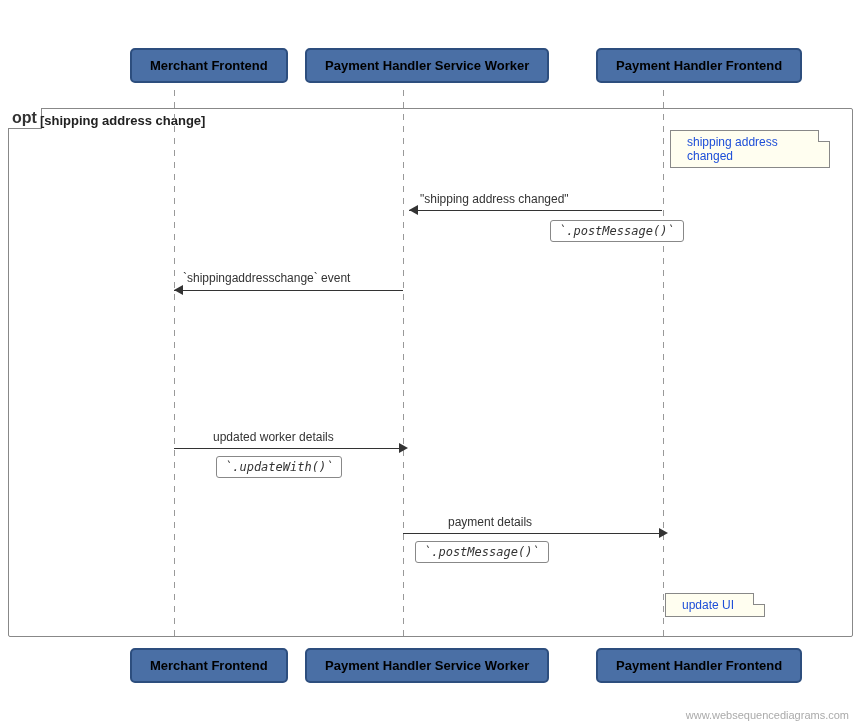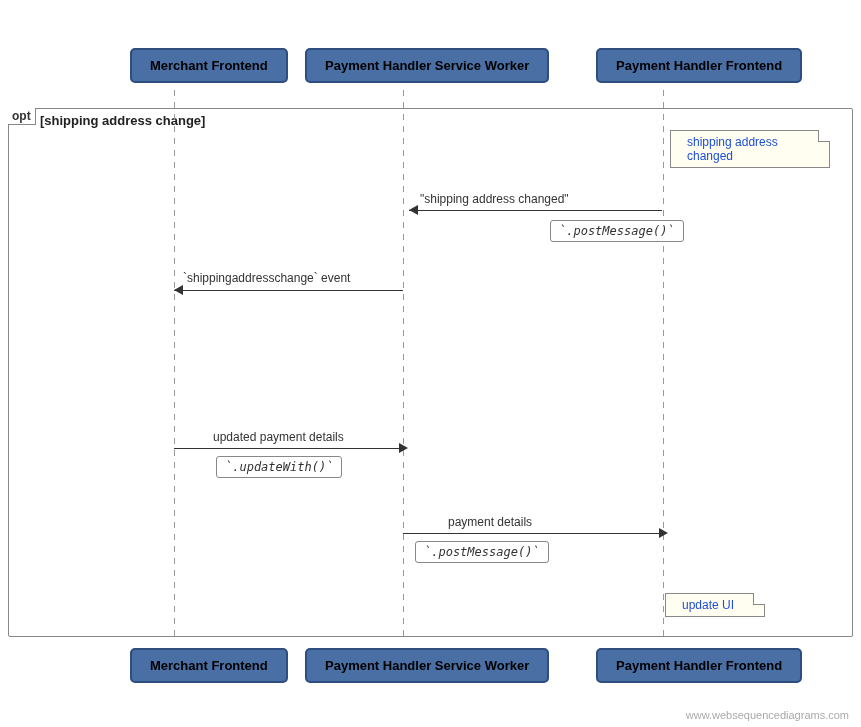--- a/index.html
+++ b/index.html
@@ -72,21 +72,21 @@
       bottom: 90px;
       border: 1.5px solid #888;
       border-radius: 2px;
     }
 
     .opt-label {
       position: absolute;
       top: 108px;
       left: 8px;
       background: #fff;
-      font-size: 12px;
+      font-size: 16px;
       font-weight: bold;
       color: #333;
       padding: 1px 4px;
       border-right: 1.5px solid #888;
       border-bottom: 1.5px solid #888;
     }
 
     .opt-condition {
       position: absolute;
       top: 113px;
@@ -189,21 +189,21 @@
   <div style="position:absolute; top:205px; left:409px; width:0; height:0; border-top:5px solid transparent; border-bottom:5px solid transparent; border-right:9px solid #333;"></div>
 
   <div class="code-box" style="top: 220px; left: 550px;">`.postMessage()`</div>
 
   <div class="arrow-label" style="top: 271px; left: 183px;">`shippingaddresschange` event</div>
   <div style="position:absolute; top:290px; left:174px; width:229px; height:1px; background:#333;"></div>
   <div style="position:absolute; top:285px; left:174px; width:0; height:0; border-top:5px solid transparent; border-bottom:5px solid transparent; border-right:9px solid #333;"></div>
 
 
 
-  <div class="arrow-label" style="top: 430px; left: 213px;">updated payment details</div>
+  <div class="arrow-label" style="top: 430px; left: 213px;">updated worker details</div>
   <div style="position:absolute; top:448px; left:174px; width:229px; height:1px; background:#333;"></div>
   <div style="position:absolute; top:443px; left:399px; width:0; height:0; border-top:5px solid transparent; border-bottom:5px solid transparent; border-left:9px solid #333;"></div>
 
   <div class="code-box" style="top: 456px; left: 196px; margin-left: 20px;">`.updateWith()`</div>
 
   <div class="arrow-label" style="top: 515px; left: 448px;">payment details</div>
   <div style="position:absolute; top:533px; left:403px; width:260px; height:1px; background:#333;"></div>
   <div style="position:absolute; top:528px; left:659px; width:0; height:0; border-top:5px solid transparent; border-bottom:5px solid transparent; border-left:9px solid #333;"></div>
 
   <div class="code-box" style="top: 541px; left: 415px;">`.postMessage()`</div>

